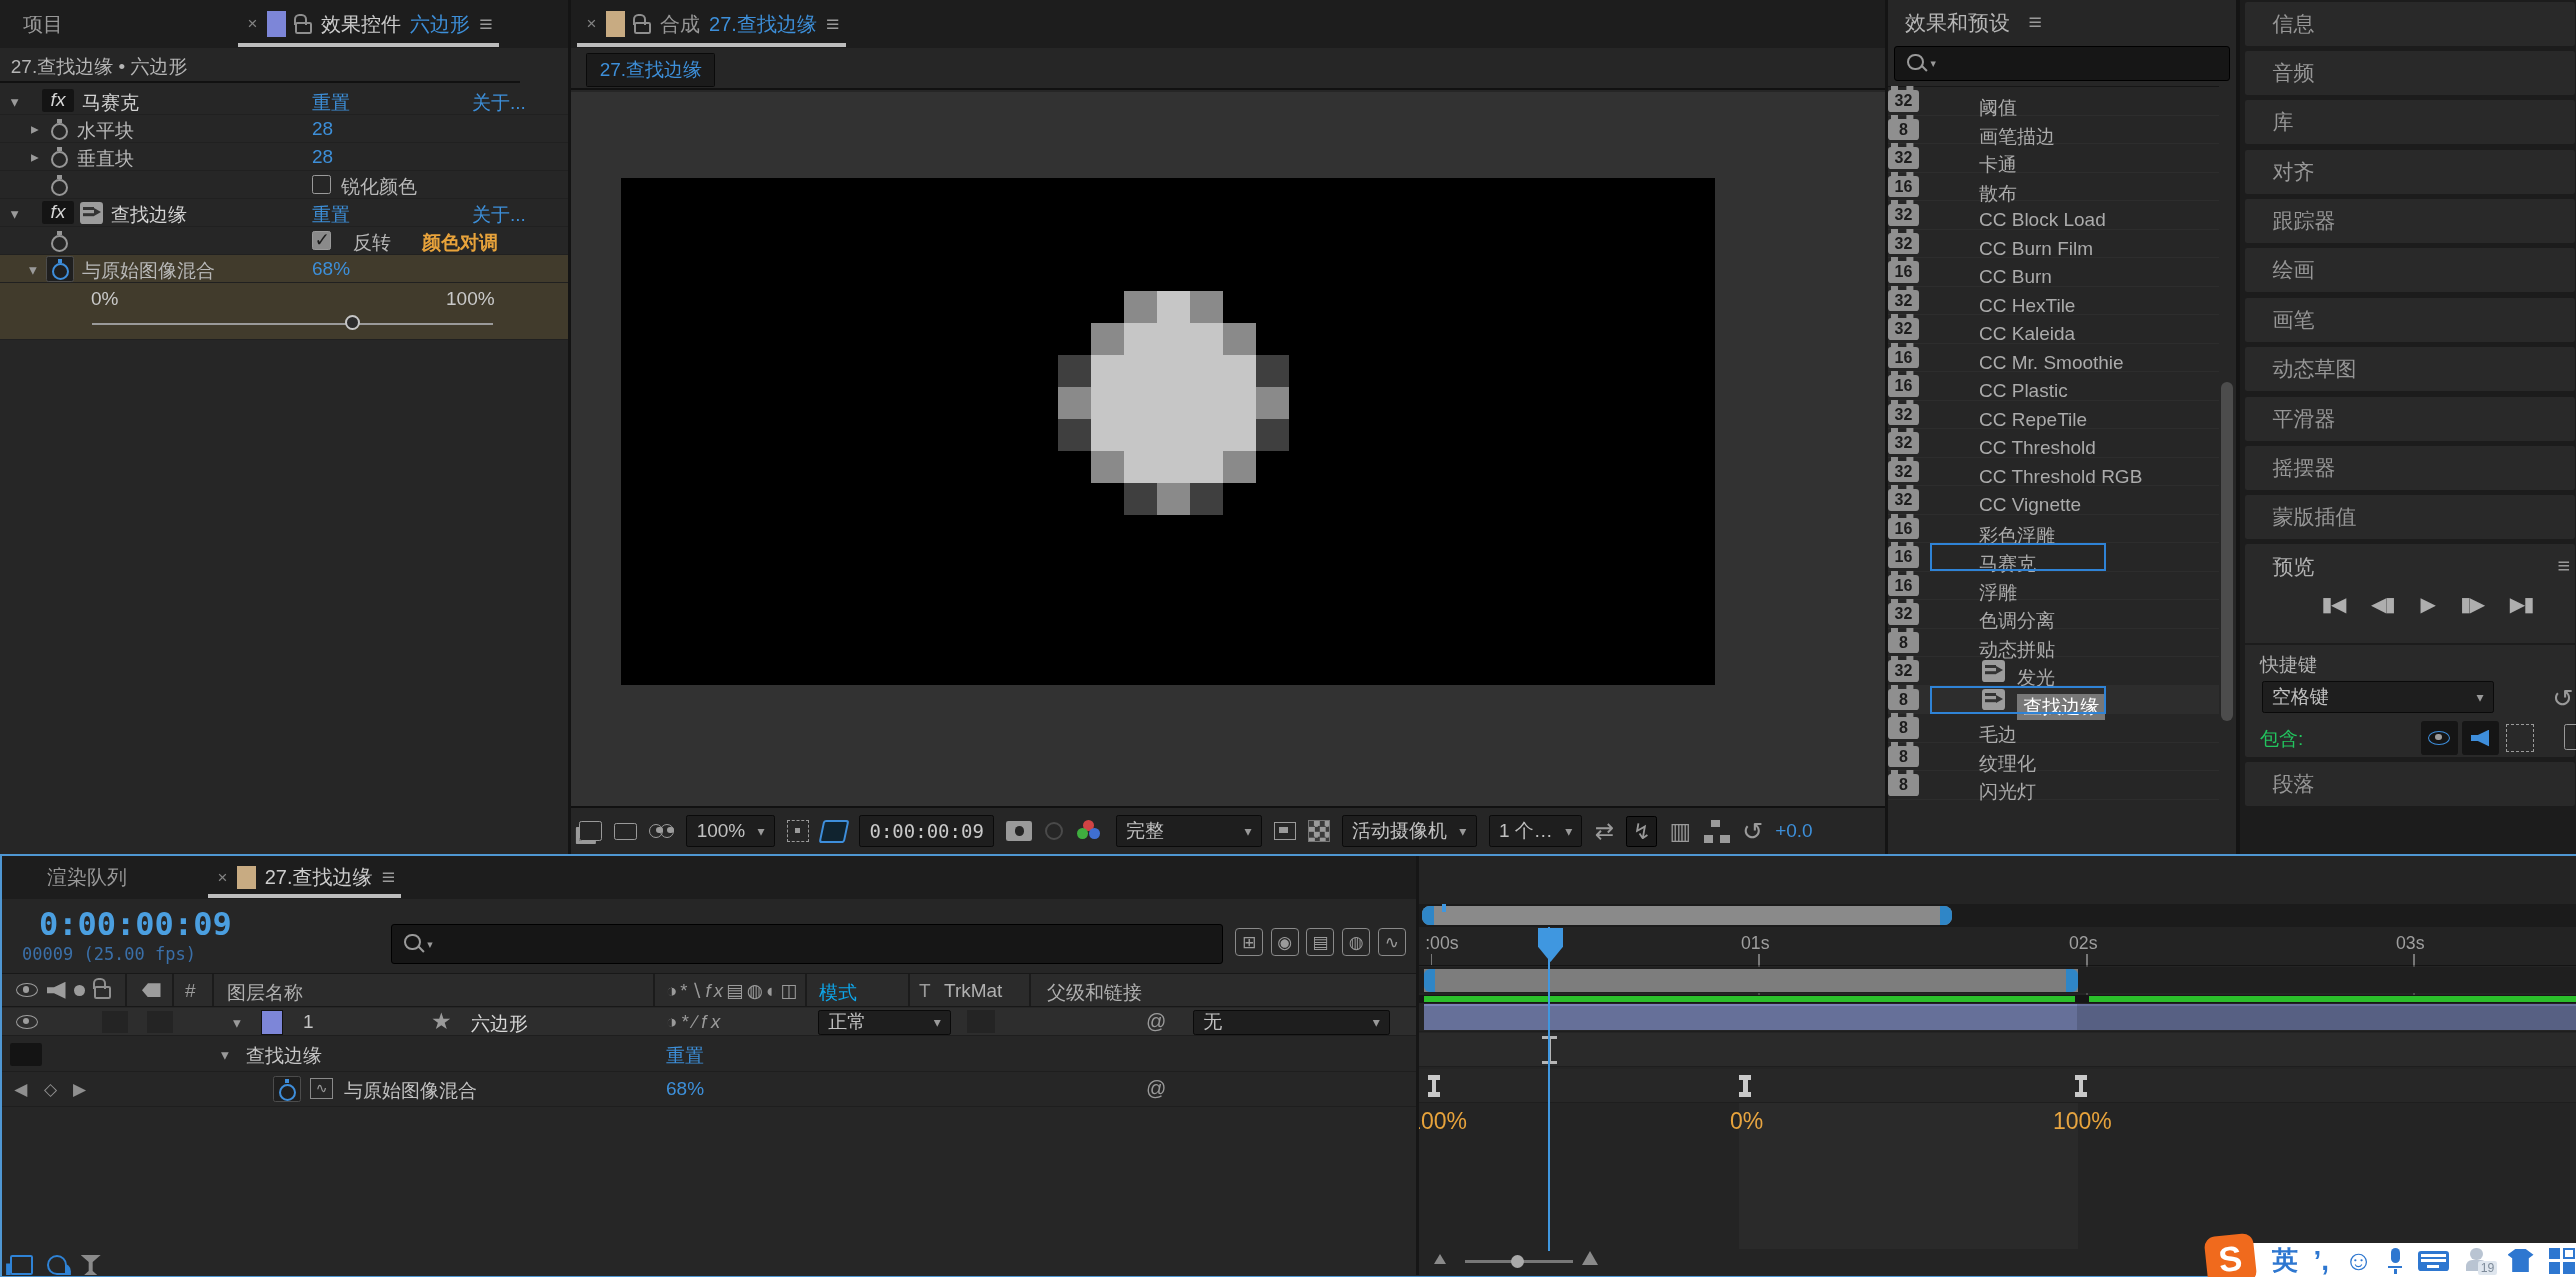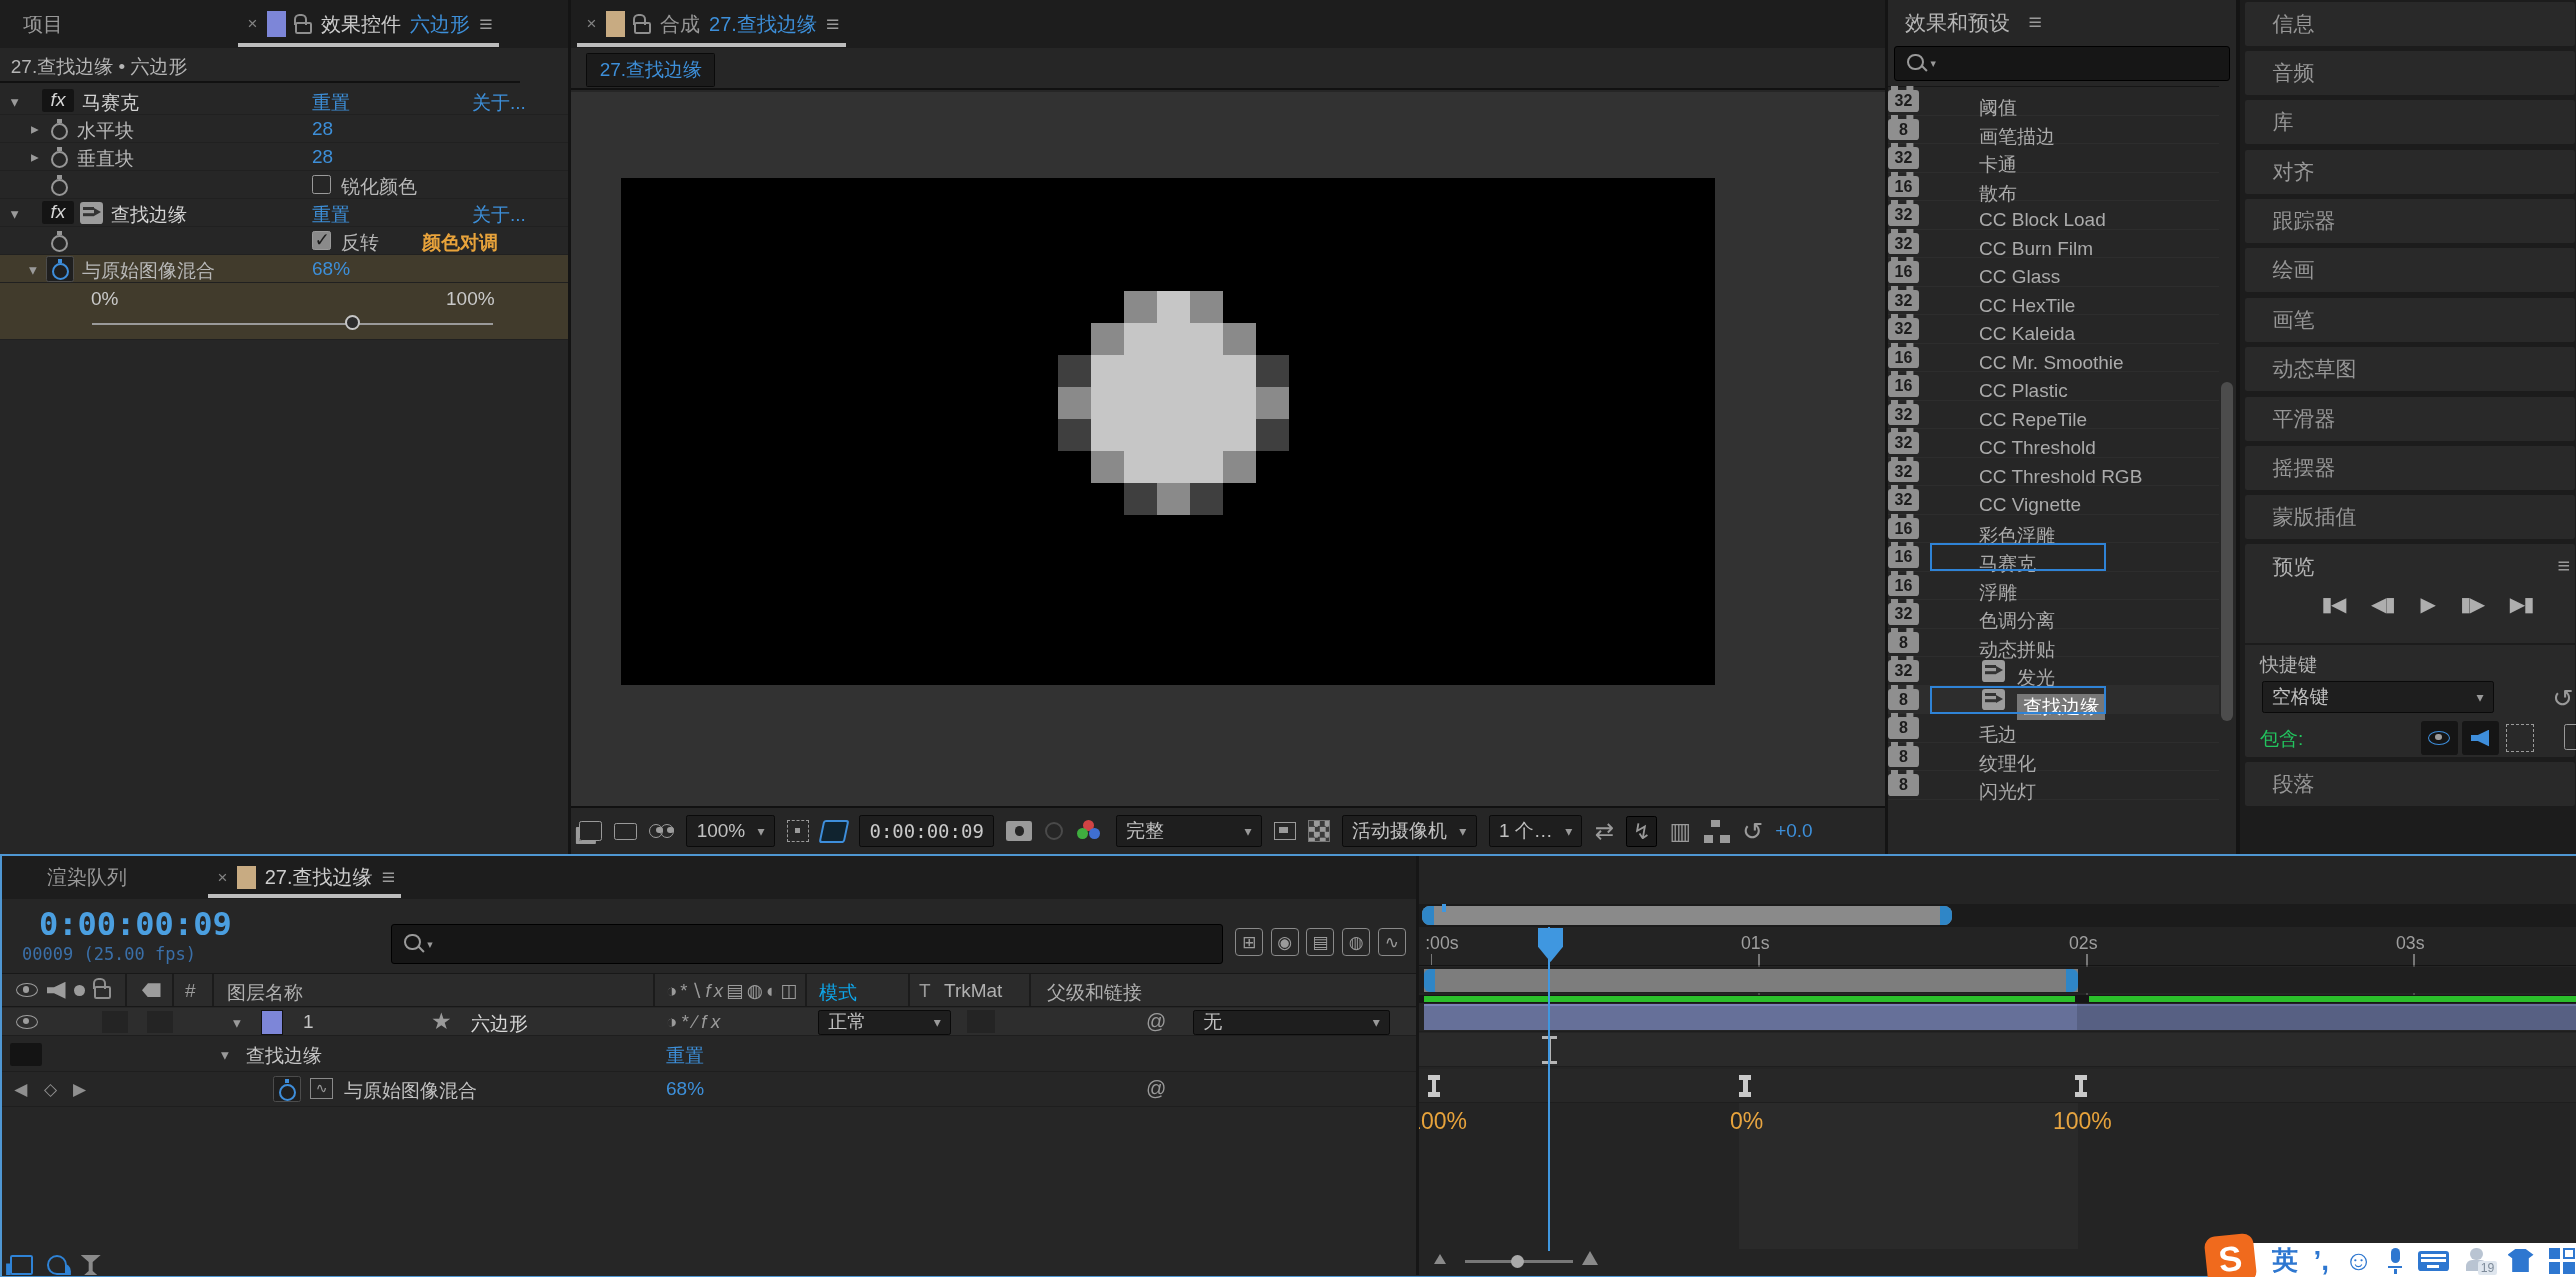--- a/index.html
+++ b/index.html
@@ -135,21 +135,21 @@
         <span class="chev" style="left:10.8px;top:6.2px">▾</span>
         <span class="fxb" style="left:42px;top:2.3px">fx</span>
         <span class="efi" style="left:80px;position:absolute"></span>
         <span style="left:111px;top:3.1px;color:#d4d4d4">查找边缘</span>
         <span class="link" style="left:312px;top:3.1px">重置</span>
         <span class="link" style="left:472px;top:3.1px">关于...</span>
       </div>
       <div class="ecrow">
         <span class="watch" style="left:51px;top:3.9px"></span>
         <span class="cb checked" style="left:312px;top:3.9px"></span>
-        <span style="left:341px;top:3.1px">反转</span>
+        <span style="left:353px;top:3.1px">反转</span>
         <span class="orange" style="left:422px;top:3.1px;font-weight:bold">颜色对调</span>
       </div>
       <div class="ecrow hl">
         <span class="chev" style="left:29px;top:6.2px">▾</span>
         <span class="watchbox" style="left:46px;top:0.8px;position:absolute">
             <span class="watch blue"></span>
           </span>
         <span style="left:82px;top:3.1px">与原始图像混合</span>
         <span class="val" style="left:312px;top:3.1px">68%</span>
       </div>
@@ -319,21 +319,21 @@
       <div class="fxrow">
           <span class="badge">32</span>
           <span class="nm">CC Block Load</span>
         </div>
       <div class="fxrow">
           <span class="badge">32</span>
           <span class="nm">CC Burn Film</span>
         </div>
       <div class="fxrow">
           <span class="badge">16</span>
-          <span class="nm">CC Glass</span>
+          <span class="nm">CC Burn</span>
         </div>
       <div class="fxrow">
           <span class="badge">32</span>
           <span class="nm">CC HexTile</span>
         </div>
       <div class="fxrow">
           <span class="badge">32</span>
           <span class="nm">CC Kaleida</span>
         </div>
       <div class="fxrow">

